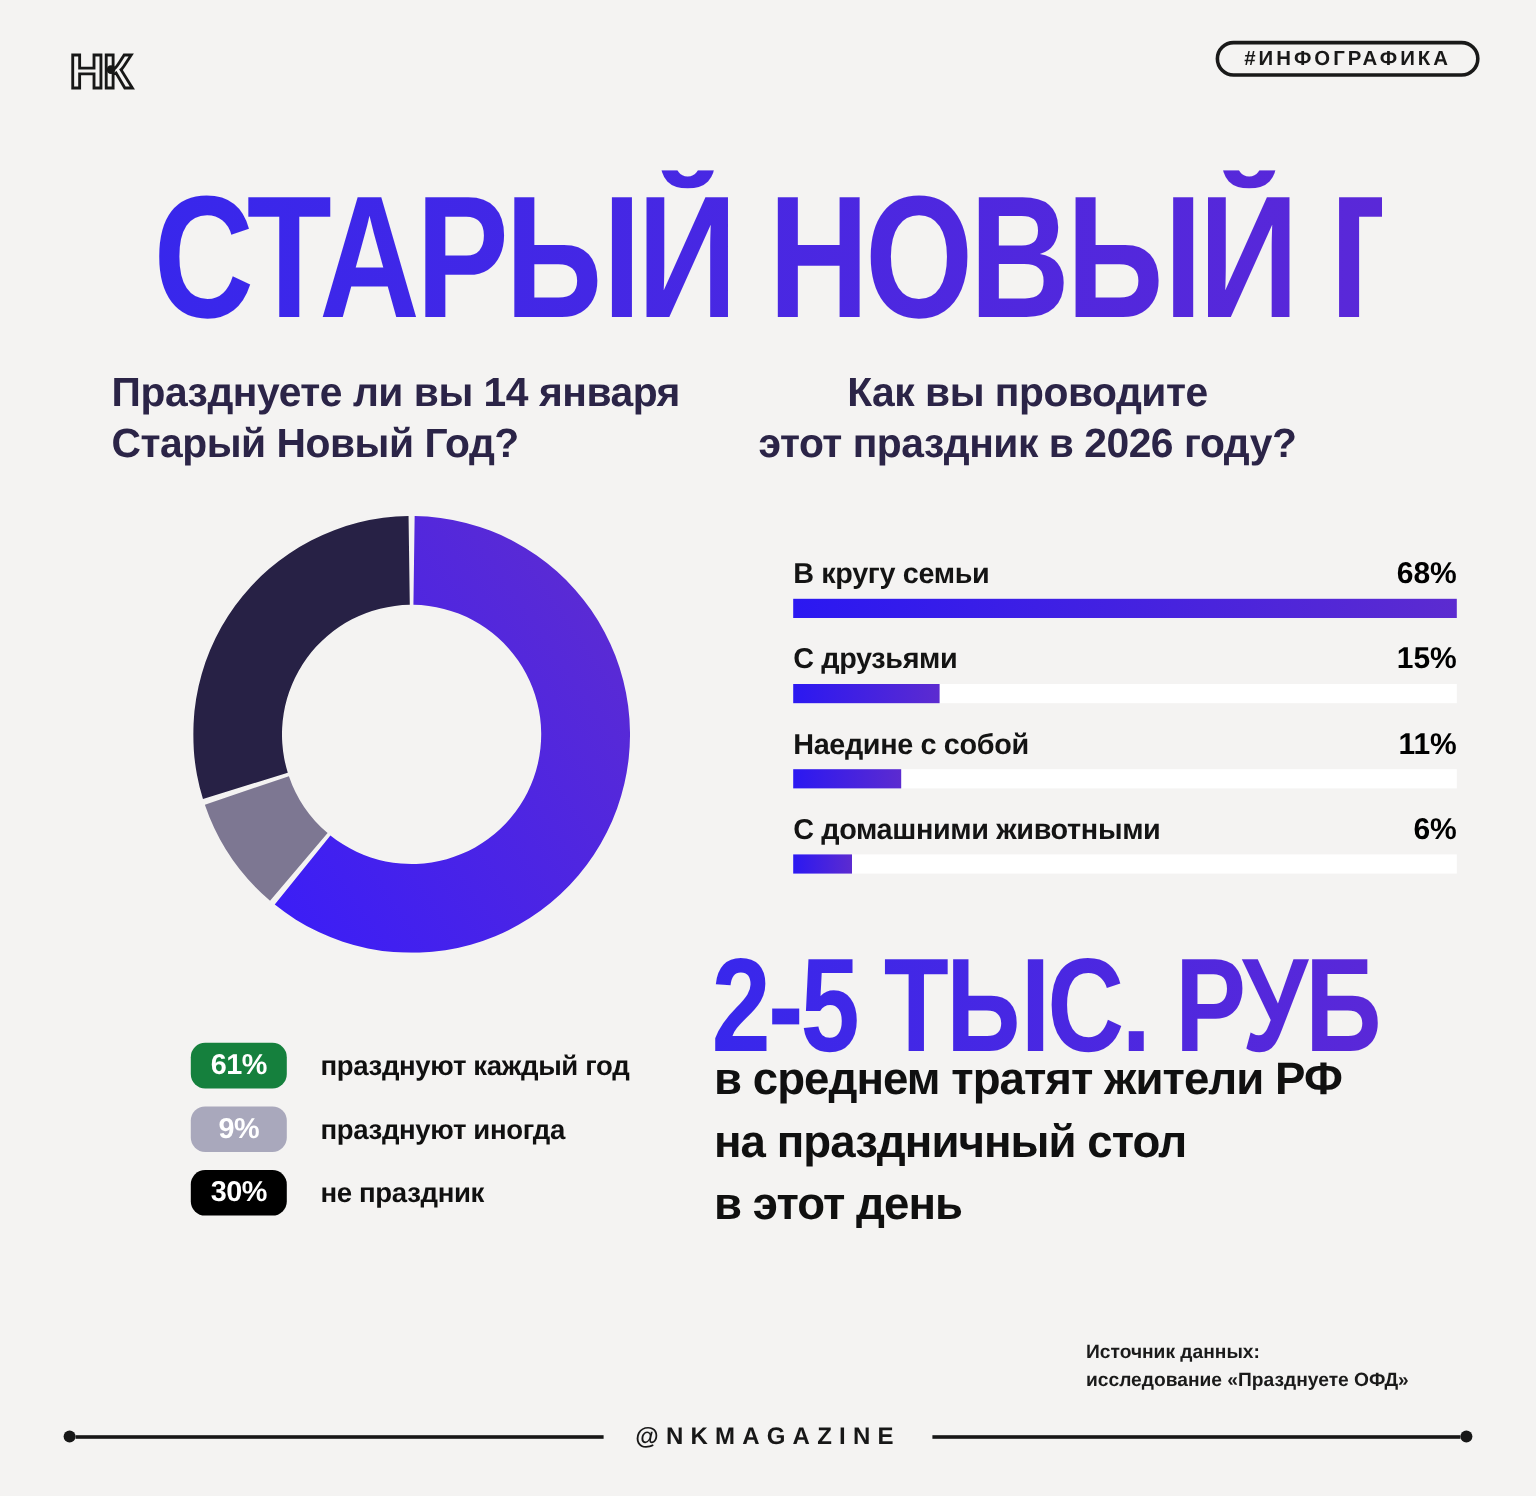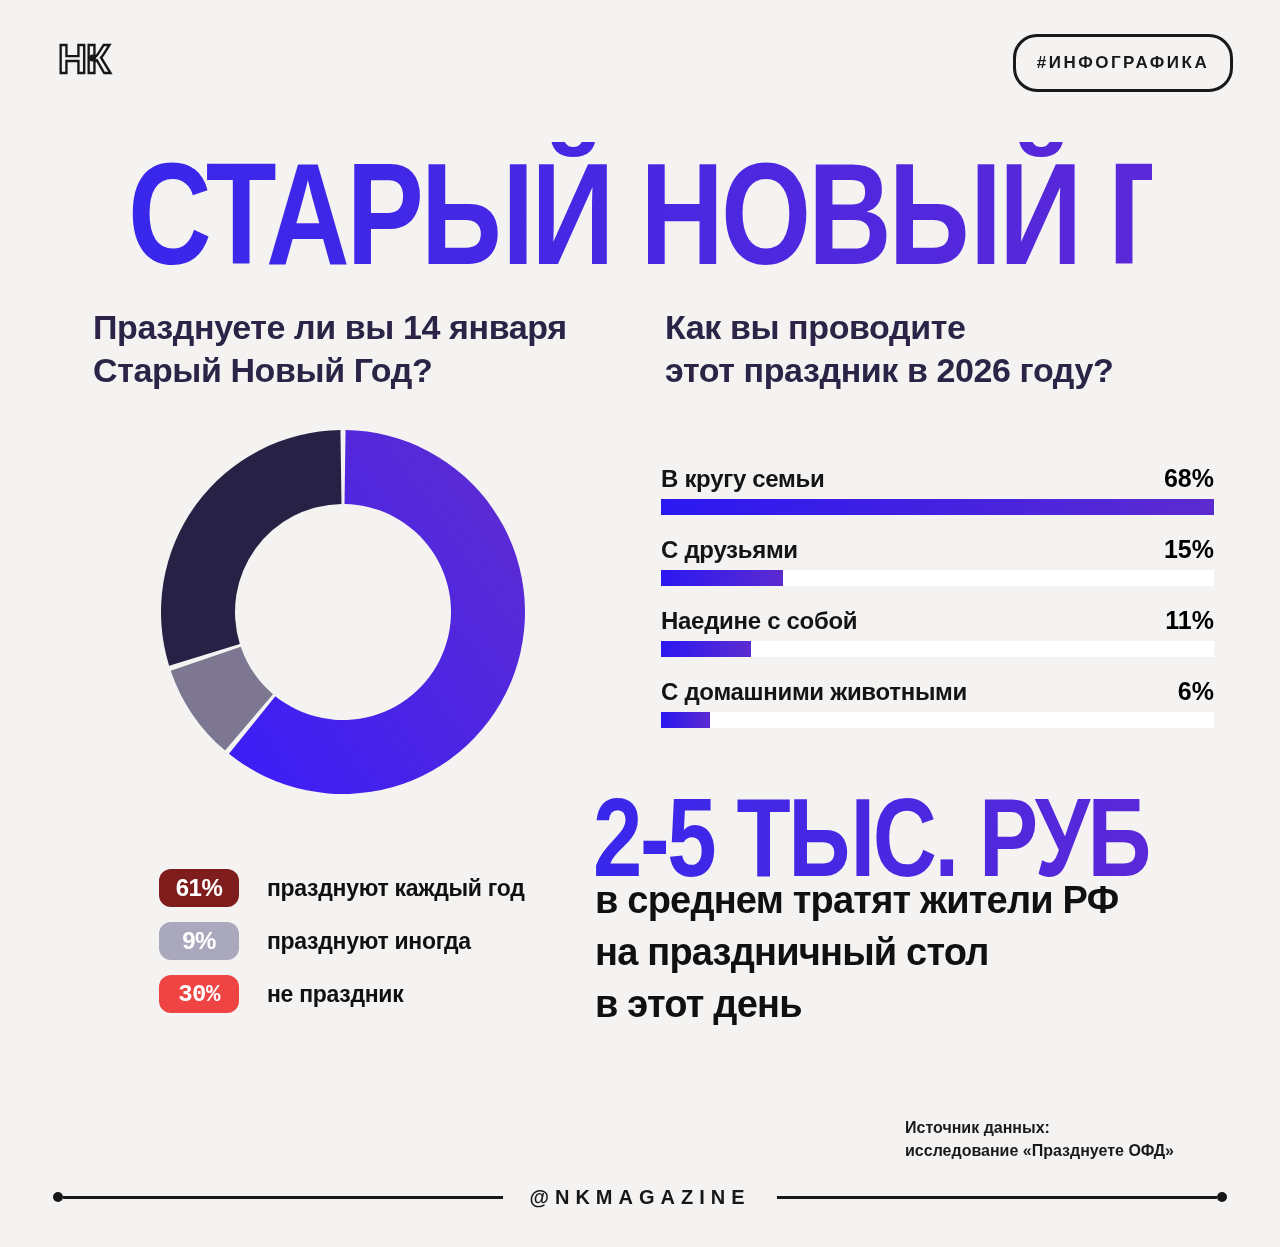--- a/index.html
+++ b/index.html
@@ -8,21 +8,21 @@
     position:relative;width:1280px;height:1247px;overflow:hidden;
     background:var(--bg,#f4f3f2);
     font-family:"Liberation Sans","DejaVu Sans",sans-serif;
     color:var(--ink,#161616);
   }
 
   
   .logo{position:absolute;left:56px;top:36px;width:78px;height:44px;}
   .logo svg{width:100%;height:100%;}
   .badge{
-    position:absolute;left:1013px;top:34px;width:220px;height:58px;
+    position:absolute;left:1013px;top:34px;width:220px;height:30px;
     border:3px solid #191919;border-radius:24px;
     display:flex;align-items:center;justify-content:center;
   }
   .badge span{font-size:17px;font-weight:700;letter-spacing:2.5px;color:#191919;}
 
   
   .title{
     position:absolute;left:0;right:0;top:142px;margin:0;
     text-align:center;font-size:145px;line-height:1;font-weight:900;
     letter-spacing:-4px;white-space:nowrap;
@@ -31,21 +31,21 @@
     -webkit-background-clip:text;background-clip:text;
     -webkit-text-fill-color:transparent;color:transparent;
   }
 
   
   .question{
     position:absolute;top:306px;font-size:34px;font-weight:700;line-height:1.26;
     letter-spacing:-0.4px;color:var(--navy,#2b2447);
   }
   .question.left{left:93px;}
-  .question.right{left:665px;}
+  .question.right{left:632px;text-align:center;}
 
   
   .donut{position:absolute;left:161px;top:430px;width:364px;height:364px;}
 
   
   .legend{position:absolute;left:159px;top:869px;}
   .legend-row{display:flex;align-items:center;height:38px;margin-bottom:15px;}
   .legend-pill{
     width:80px;height:38px;border-radius:12px;flex:0 0 auto;
     display:flex;align-items:center;justify-content:center;
@@ -129,29 +129,29 @@
           <stop offset="1" stop-color="#5d2cd1"></stop>
         </linearGradient>
       </defs>
       <path d="M 184.54 0.02 A 182 182 0 1 1 67.96 323.84 L 114.33 266.17 A 108 108 0 1 0 183.51 74.01 Z" fill="url(#sliceGrad0)"></path>
       <path d="M 64.04 320.60 A 182 182 0 0 1 9.71 240.65 L 79.76 216.80 A 108 108 0 0 0 112.00 264.25 Z" fill="#7d7792"></path>
       <path d="M 8.14 235.82 A 182 182 0 0 1 179.46 0.02 L 180.49 74.01 A 108 108 0 0 0 78.83 213.94 Z" fill="#272145"></path>
     </svg>
 
   <div class="legend">
       <div class="legend-row">
-        <span class="legend-pill" style="background: #7f1d1d; color: rgb(255, 255, 255);">61%</span>
+        <span class="legend-pill" style="background: #15803d; color: rgb(255, 255, 255);">61%</span>
         <span class="legend-label">празднуют каждый год</span>
       </div>
       <div class="legend-row">
         <span class="legend-pill" style="background: rgb(169, 168, 188); color: rgb(255, 255, 255);">9%</span>
         <span class="legend-label">празднуют иногда</span>
       </div>
       <div class="legend-row">
-        <span class="legend-pill" style="background: #ef4444; color: rgb(255, 255, 255); font-family: Liberation Mono, monospace;">30%</span>
+        <span class="legend-pill" style="background: #000000; color: rgb(255, 255, 255);">30%</span>
         <span class="legend-label">не праздник</span>
       </div>
     </div>
 
   <div class="bars">
       <div class="bar-row">
         <div class="bar-head">
           <span class="bar-cat">В кругу семьи</span>
           <span class="bar-val">68%</span>
         </div>

